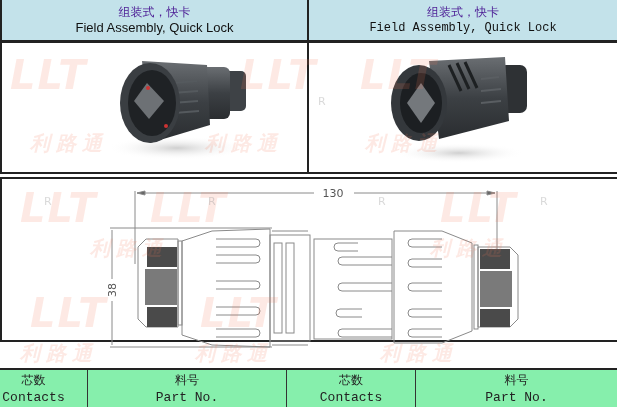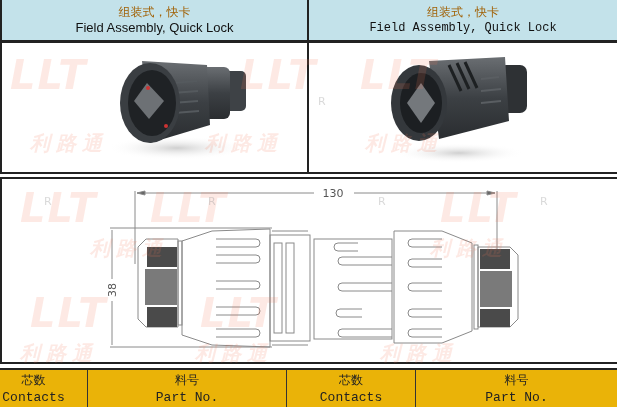--- a/index.html
+++ b/index.html
@@ -3,34 +3,34 @@
 <meta charset="utf-8">
 <style>
   * { box-sizing: border-box; margin: 0; padding: 0; }
   body { width: 617px; height: 407px; background: #ffffff; position: relative; overflow: hidden; font-family: "DejaVu Sans", sans-serif; }
   .wm { position: absolute; color: rgba(240,120,90,0.16); font-weight: bold; font-style: italic; pointer-events: none; white-space: nowrap; }
   .wm.big { font-size: 40px; letter-spacing: 2px; }
   .wm.cn { font-size: 20px; font-family: "DejaVu Serif", serif; letter-spacing: 6px; }
   .wm.r { font-size: 11px; color: rgba(150,150,150,0.35); font-style: normal; font-weight: normal; }
 
   .hdr { position: absolute; top: 0; height: 43px; background: #c3e2ea; border-bottom: 3px solid #222; text-align: center; }
-  .hdr .cn { font-family: "DejaVu Sans", sans-serif; font-size: 12px; color: #a16207; margin-top: 4px; line-height: 16px; }
+  .hdr .cn { font-family: "DejaVu Sans", sans-serif; font-size: 12px; color: #4c1d95; margin-top: 4px; line-height: 16px; }
   .hdr .en { font-size: 12.5px; color: #111; line-height: 16px; }
   #h1 { left: 0; width: 309px; border-right: 2px solid #222; border-left: 2px solid #222; }
   #h1 .en { font-family: "Liberation Sans", sans-serif; font-size: 13px; }
   #h2 { left: 309px; width: 308px; }
   #h2 .en { font-family: "Liberation Mono", monospace; font-size: 12px; }
 
   .photo { position: absolute; top: 43px; height: 131px; border-bottom: 2px solid #222; }
   #p1 { left: 0; width: 309px; border-left: 2px solid #222; border-right: 2px solid #222; }
   #p2 { left: 309px; width: 308px; }
 
-  .drawing { position: absolute; left: 0; top: 177px; width: 617px; height: 187px; border: 2px solid #222; border-right: none; }
-
-  .tbl { position: absolute; top: 368px; left: 0; width: 617px; height: 39px; background: #eab308; border-top: 2px solid #222; }
+  .drawing { position: absolute; left: 0; top: 177px; width: 617px; height: 165px; border: 2px solid #222; border-right: none; }
+
+  .tbl { position: absolute; top: 368px; left: 0; width: 617px; height: 39px; background: #86efac; border-top: 2px solid #222; }
   .col { position: absolute; top: 0; height: 39px; text-align: center; border-right: 1.5px solid #333; }
   .col .cn { font-family: "DejaVu Serif", serif; font-size: 12px; line-height: 17px; color: #222; margin-top: 2px; }
   .col .en { font-family: "Liberation Mono", monospace; font-size: 13px; line-height: 18px; color: #222; }
   #c1 { left: -20px; width: 108px; }
   #c2 { left: 88px; width: 199px; }
   #c3 { left: 287px; width: 129px; }
   #c4 { left: 416px; width: 201px; border-right: none; }
 </style>
 </head>
 <body>

